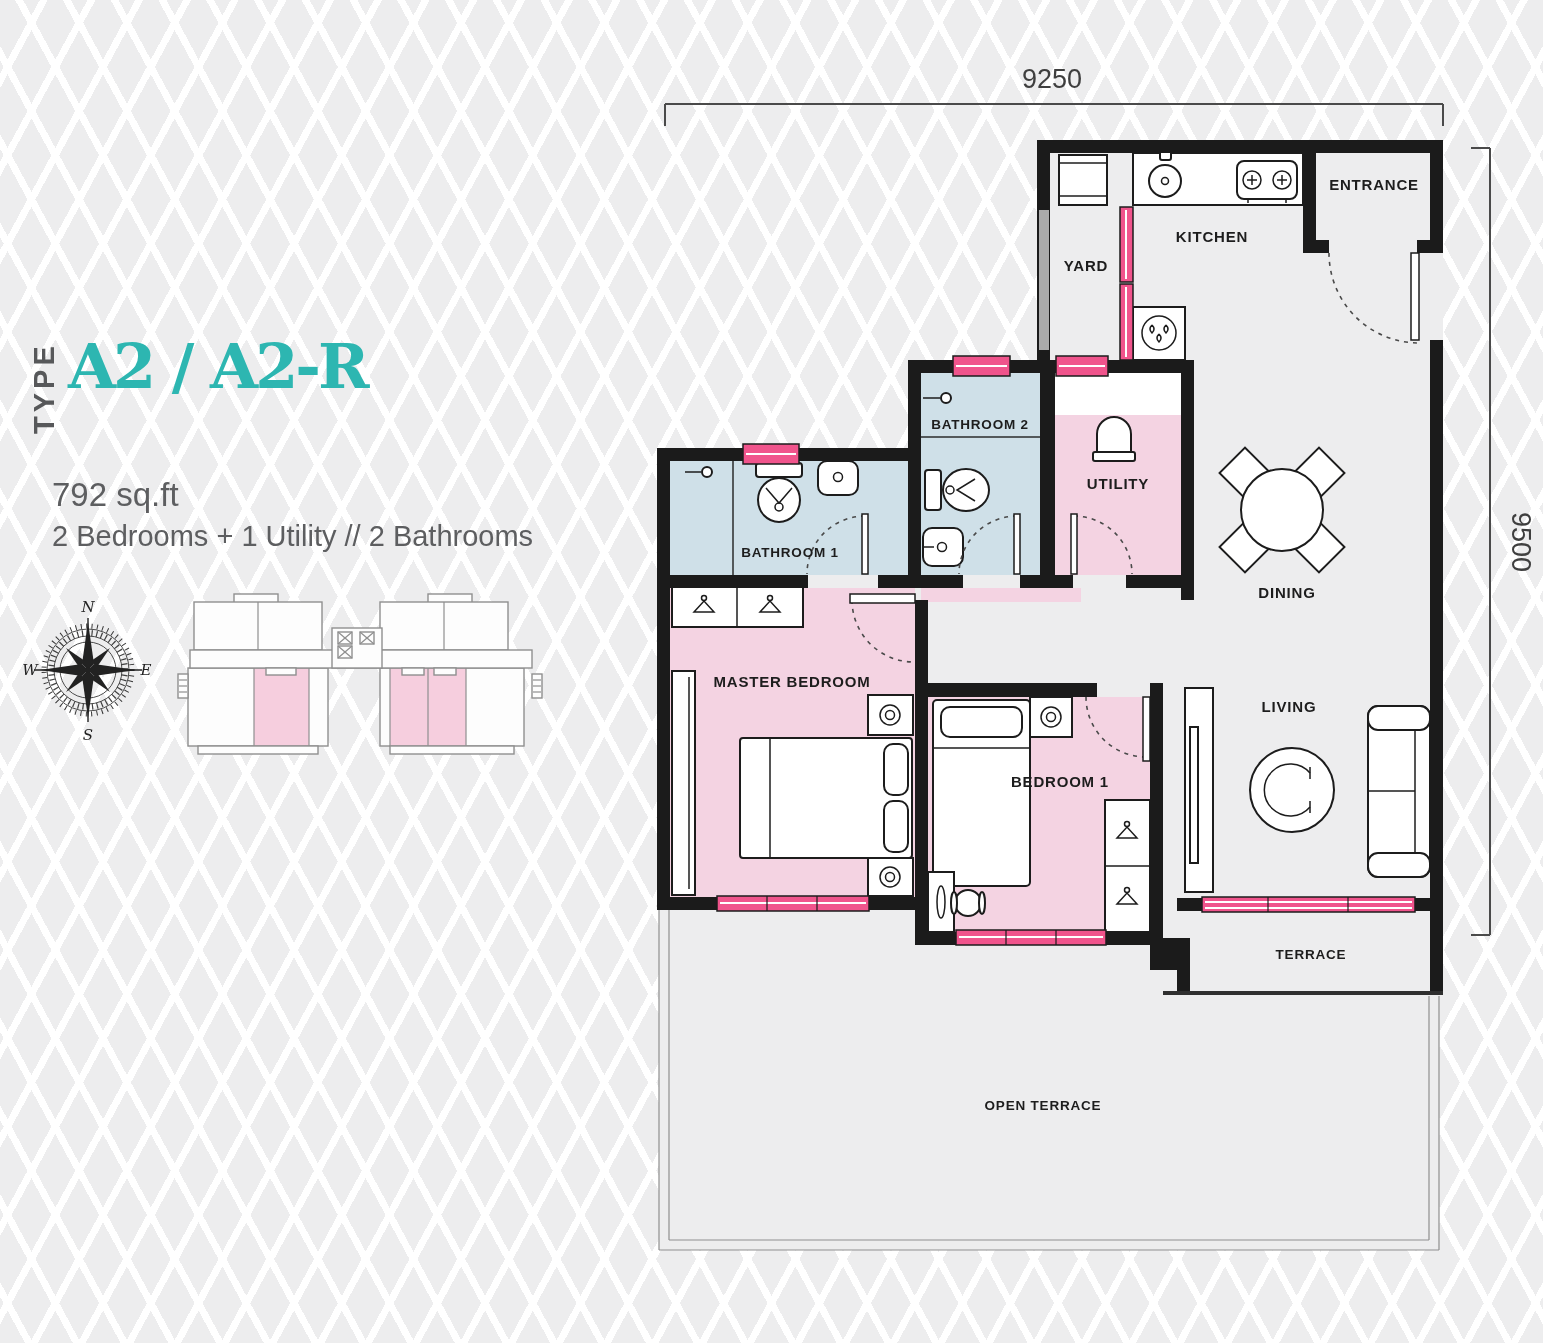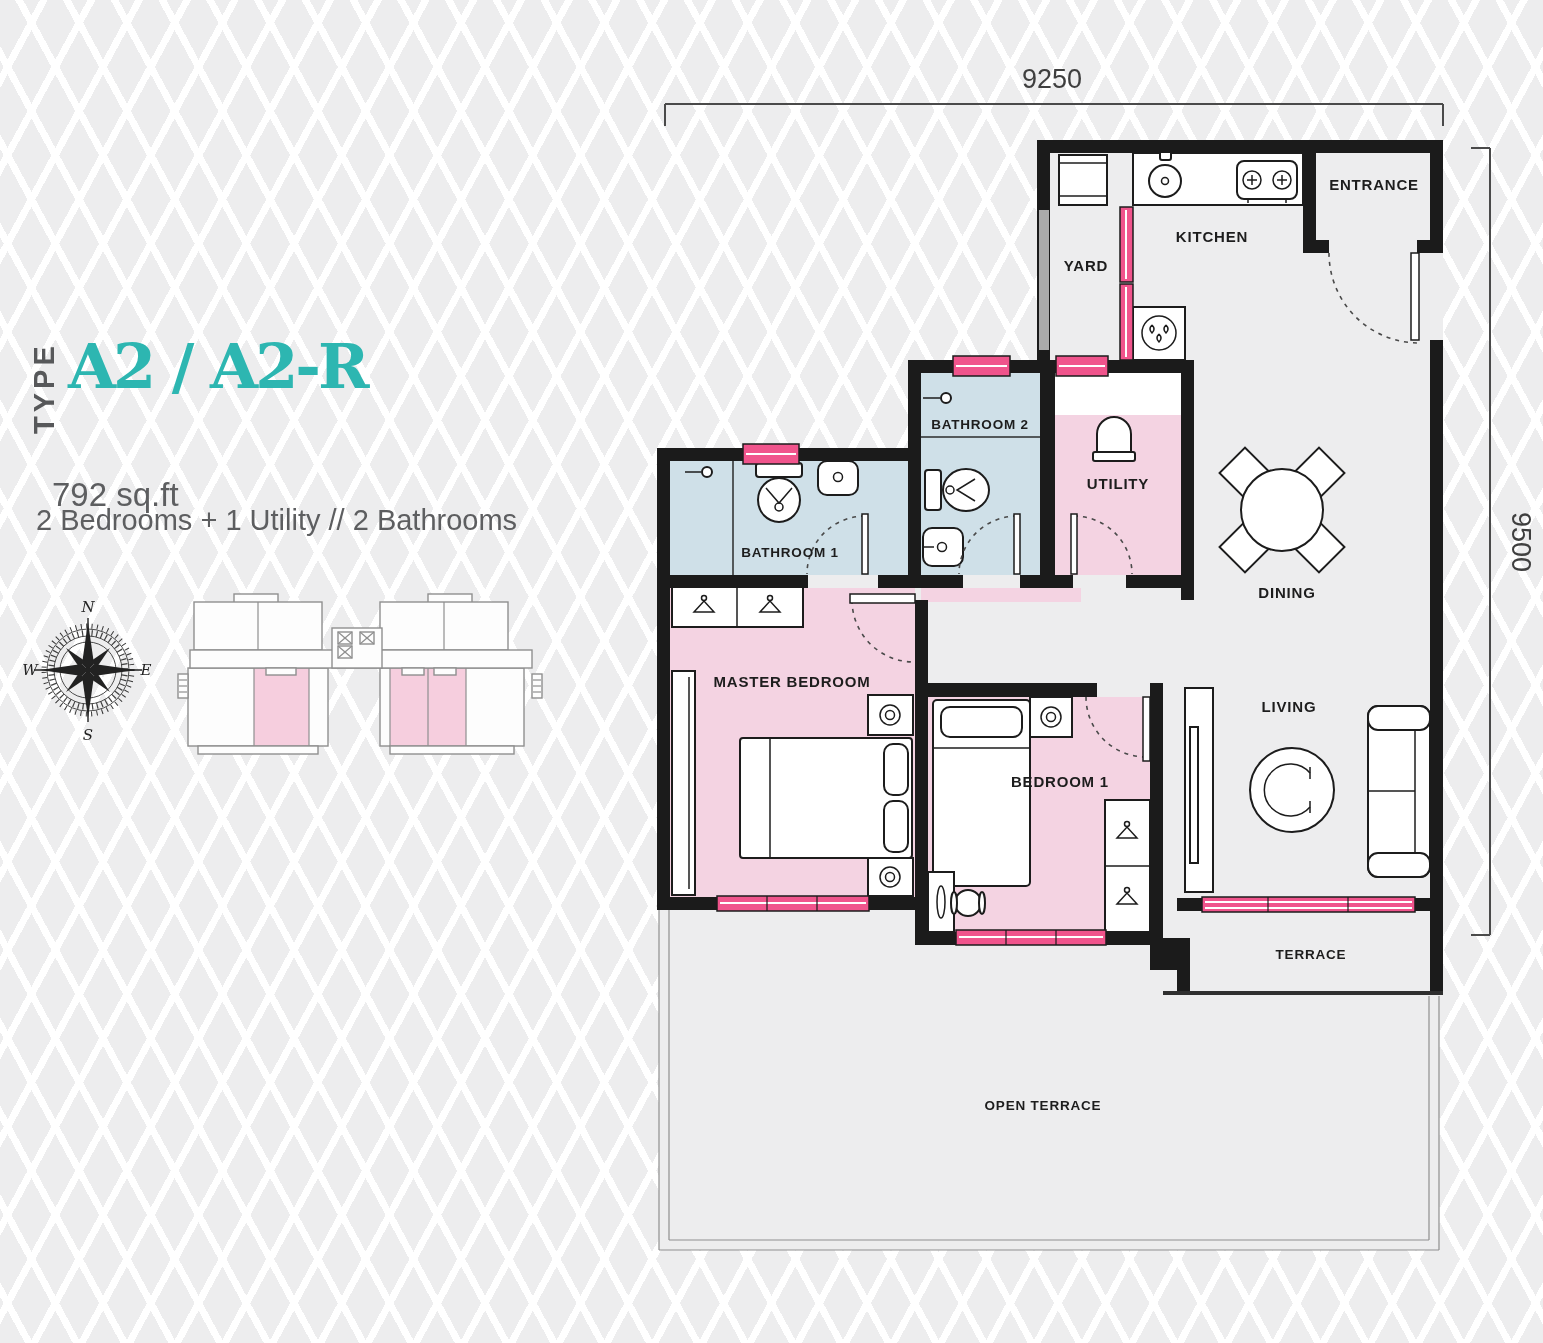--- a/index.html
+++ b/index.html
@@ -20,21 +20,21 @@
     position:absolute;left:28px;top:346px;height:88px;
     writing-mode:vertical-rl;transform:rotate(180deg);
     font-size:29px;font-weight:700;letter-spacing:4px;color:#57585a;
   }
   .unit-title{
     position:absolute;left:68px;top:330px;margin:0;
     font-family:"DejaVu Serif",serif;font-weight:700;
     font-size:62px;letter-spacing:-3px;color:var(--accent-teal);white-space:nowrap;
   }
   .area-text{position:absolute;left:36px;top:460px;margin:16px;font-size:33px;color:var(--text-gray);}
-  .desc-text{position:absolute;left:36px;top:504px;margin:0;font-size:29px;color:var(--text-gray);}
+  .desc-text{position:absolute;left:36px;top:504px;margin:16px;font-size:29px;color:var(--text-gray);}
   .compass{position:absolute;left:22px;top:596px;}
   .keyplan{position:absolute;left:176px;top:588px;}
   .floorplan{position:absolute;left:640px;top:30px;}
 
   
   .wall{fill:var(--wall-black);}
   .floor{fill:var(--background);}
   .blue{fill:var(--room-blue);}
   .pink{fill:var(--room-pink);}
   .win{fill:var(--window-pink);stroke:#1c1c1c;stroke-width:1.5;}

